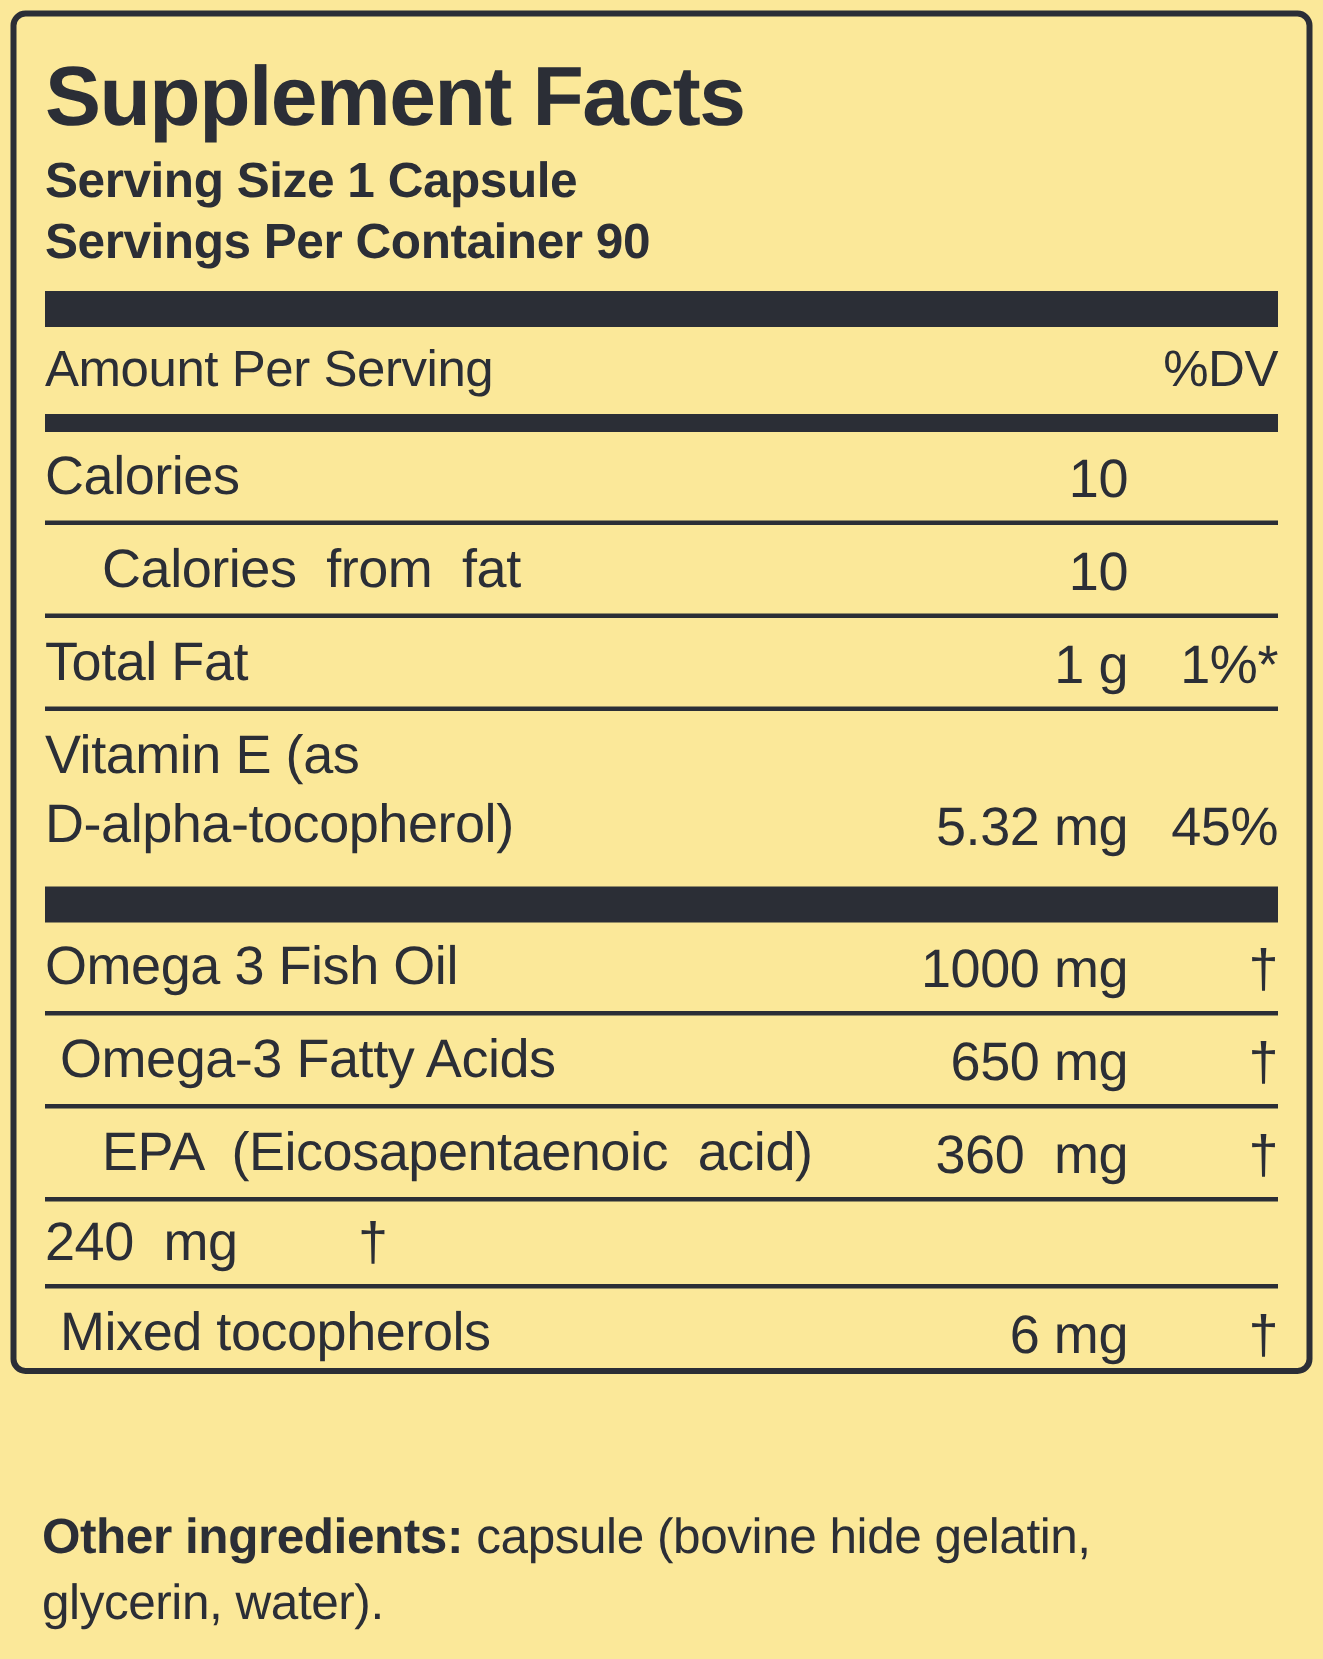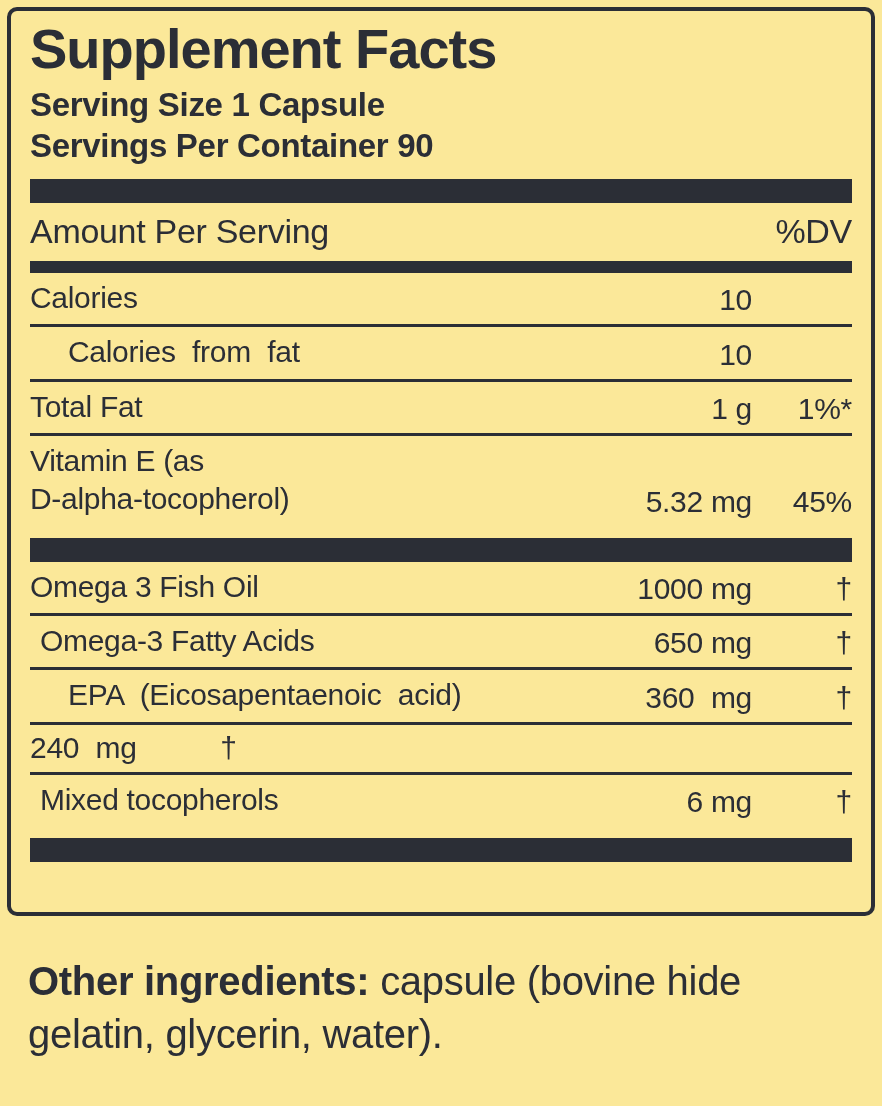--- a/index.html
+++ b/index.html
@@ -19,21 +19,21 @@
     overflow: hidden;
   }
   .facts-box {
     position: absolute;
     left: 7px;
     top: 7px;
     width: 868px;
     height: 909px;
     border: 4px solid var(--ink);
     border-radius: 10px;
-    padding: 5px 19px 0 19px;
+    padding: 20px 19px 0 19px;
     overflow: hidden;
   }
   .title {
     font-size: 56px;
     font-weight: bold;
     letter-spacing: -1px;
     line-height: 1.1;
     margin: 2px 0 4px 0;
   }
   .serving-line {
@@ -53,44 +53,44 @@
     justify-content: space-between;
     align-items: flex-end;
     font-weight: normal;
     font-size: 34px;
     letter-spacing: -0.3px;
     padding: 9px 0 10px 0;
   }
   .row {
     display: flex;
     align-items: flex-end;
-    font-size: 30px;
+    font-size: 36px;
     letter-spacing: -0.3px;
     padding: 6px 0 7px 0;
   }
   .row .n { flex: 1; white-space: pre-line; line-height: 1.28; }
   .row .a { text-align: right; white-space: nowrap; }
   .row .d { width: 100px; text-align: right; white-space: nowrap; }
   .row.i1 .n { padding-left: 10px; }
   .row.i2 .n { padding-left: 38px; }
   .row.ws { word-spacing: 0.28em; }
   .hairline { height: 3px; background: var(--ink); width: 100%; }
   .footnotes {
     margin-top: 10px;
     font-size: 33px;
     letter-spacing: -0.3px;
     line-height: 1.32;
   }
   .footnotes p { margin: 0; }
   .other-ingredients {
     position: absolute;
     left: 28px;
-    top: 955px;
+    top: 1002px;
     width: 826px;
-    font-size: 40px;
+    font-size: 33px;
     letter-spacing: -0.3px;
     line-height: 1.32;
     margin: 0;
   }
   .other-ingredients .lead { font-weight: bold; }
 </style>
 </head>
 <body>
 
 <div class="facts-box">

